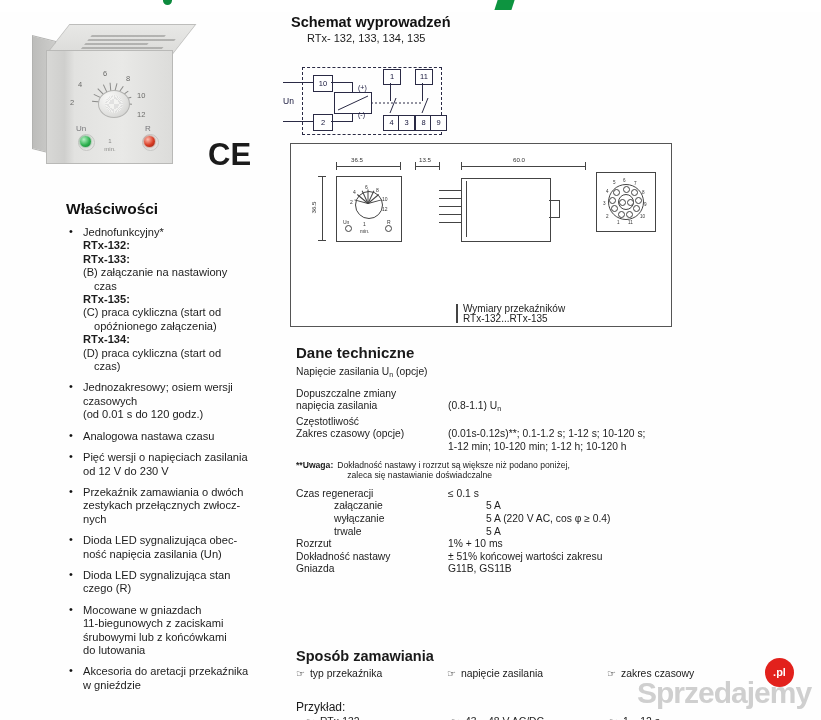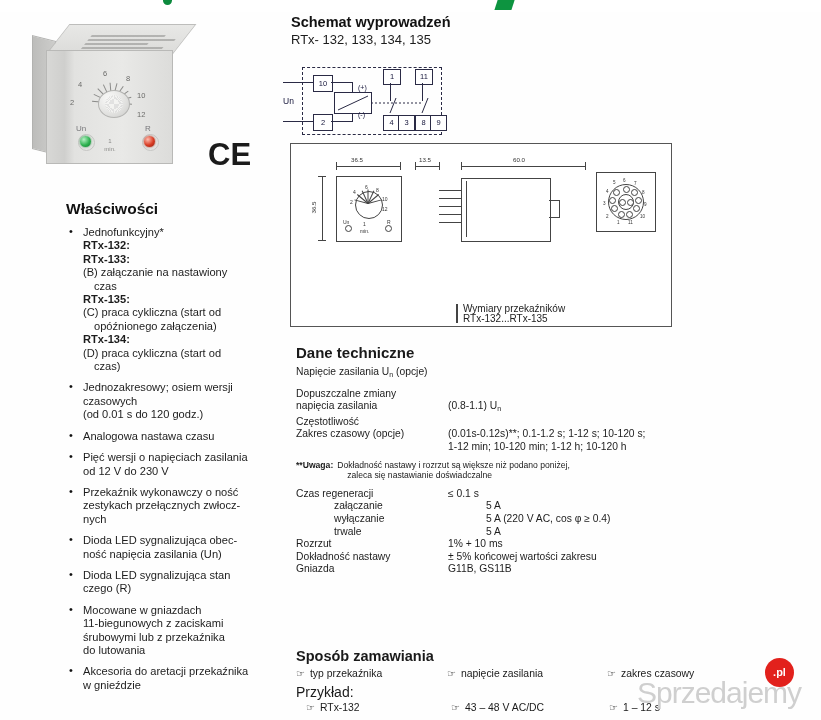--- a/index.html
+++ b/index.html
@@ -120,21 +120,21 @@
   ul.feat > li::before{
     content:"\2022"; position:absolute; left:3px; top:-1px; font-size:11px; color:#111;
   }
   .sub { display:block; }
   .ind { display:block; padding-left:11px; }
   b.mdl { font-weight:bold; }
 
   
   .right-col { position:absolute; left:291px; top:14px; width:520px; }
   .sch-head { font-size:14.5px; font-weight:bold; margin:0; color:#111; }
-  .sch-sub { font-size:13px; margin:2px 0 0 0; color:#1c1c1c; }
+  .sch-sub { font-size:11px; margin:2px 0 0 16px; color:#1c1c1c; }
 
   
   .wiring { position:absolute; left:283px; top:63px; width:176px; height:78px; }
   .wbox {
     position:absolute; border:1px solid #2a2a45; background:#fff;
     font-size:7.5px; text-align:center; color:#15153a;
     font-family:"Liberation Sans",sans-serif;
   }
   .wline { position:absolute; background:#2a2a45; }
   .dashframe {
@@ -183,25 +183,25 @@
   .note b { white-space:nowrap; margin-right:4px; }
   .gap { height:6px; }
   sub.un { font-size:7px; vertical-align:-2px; }
 
   
   .order { position:absolute; left:296px; top:648px; width:515px; }
   .order h2 { font-size:14.5px; font-weight:bold; margin:0 0 4px 0; }
   .ord-row { position:relative; height:15px; font-size:10.4px; }
   .ord-item { position:absolute; white-space:nowrap; }
   .pointer { display:inline-block; margin-right:5px; color:#111; font-size:10px; }
-  .ord-lbl { font-size:14px; margin:1px 0 2px 0;}
+  .ord-lbl { font-size:12px; margin:17px 0 2px 0;}
 
   
   .watermark {
-    position:absolute; left:637px; top:676px; font-size:30px; font-weight:normal;
+    position:absolute; left:637px; top:676px; font-size:30px; font-weight:bold;
     color:#cfcfcf; font-family:"Liberation Sans",sans-serif; letter-spacing:-1px;
     white-space:nowrap;
   }
   .wm-badge {
     position:absolute; left:765px; top:658px; width:29px; height:29px;
     border-radius:50%; background:#e2211c; color:#fff; font-size:11px;
     font-weight:bold; text-align:center; line-height:29px;
     font-family:"Liberation Sans",sans-serif;
   }
 </style>
@@ -283,36 +283,36 @@
           <span class="sub">(od 0.01 s do 120 godz.)</span>
         </li>
         <li>
           <span class="sub">Analogowa nastawa czasu</span>
         </li>
         <li>
           <span class="sub">Pięć wersji o napięciach zasilania</span>
           <span class="sub">od 12 V do 230 V</span>
         </li>
         <li>
-          <span class="sub">Przekaźnik wykonawczy o ność</span>
+          <span class="sub">Przekaźnik zamawiania o dwóch</span>
           <span class="sub">zestykach przełącznych zwłocz-</span>
           <span class="sub">nych</span>
         </li>
         <li>
           <span class="sub">Dioda LED sygnalizująca obec-</span>
           <span class="sub">ność napięcia zasilania (Un)</span>
         </li>
         <li>
           <span class="sub">Dioda LED sygnalizująca stan</span>
           <span class="sub">czego (R)</span>
         </li>
         <li>
           <span class="sub">Mocowane w gniazdach</span>
           <span class="sub">11-biegunowych  z zaciskami</span>
-          <span class="sub">śrubowymi lub z przekaźnika</span>
+          <span class="sub">śrubowymi lub z końcówkami</span>
           <span class="sub">do lutowania</span>
         </li>
         <li>
           <span class="sub">Akcesoria do aretacji przekaźnika</span>
           <span class="sub">w gnieździe</span>
         </li>
       </ul>
   </div>
 
   <div class="right-col">
@@ -504,21 +504,21 @@
         <div class="trow">
           <div class="tlbl ind1">trwale</div>
           <div class="tval">5 A</div>
         </div>
         <div class="trow">
           <div class="tlbl">Rozrzut</div>
           <div class="tval">1% + 10 ms</div>
         </div>
         <div class="trow">
           <div class="tlbl">Dokładność nastawy</div>
-          <div class="tval">± 5% końcowej wartości zakresu</div>
+          <div class="tval">± 51% końcowej wartości zakresu</div>
         </div>
         <div class="trow">
           <div class="tlbl">Gniazda</div>
           <div class="tval">G11B, GS11B</div>
         </div>
       </div>
   </div>
 
   <div class="order">
     <h2>Sposób zamawiania</h2>

